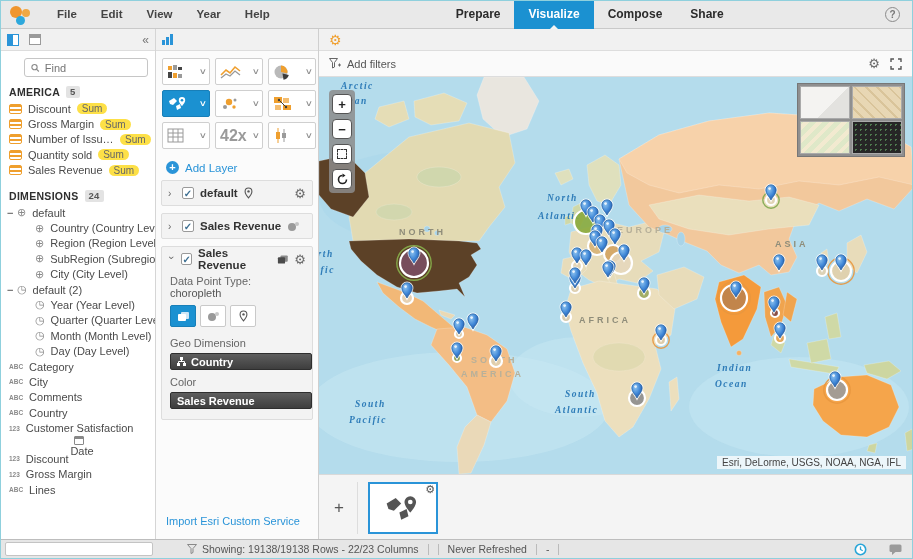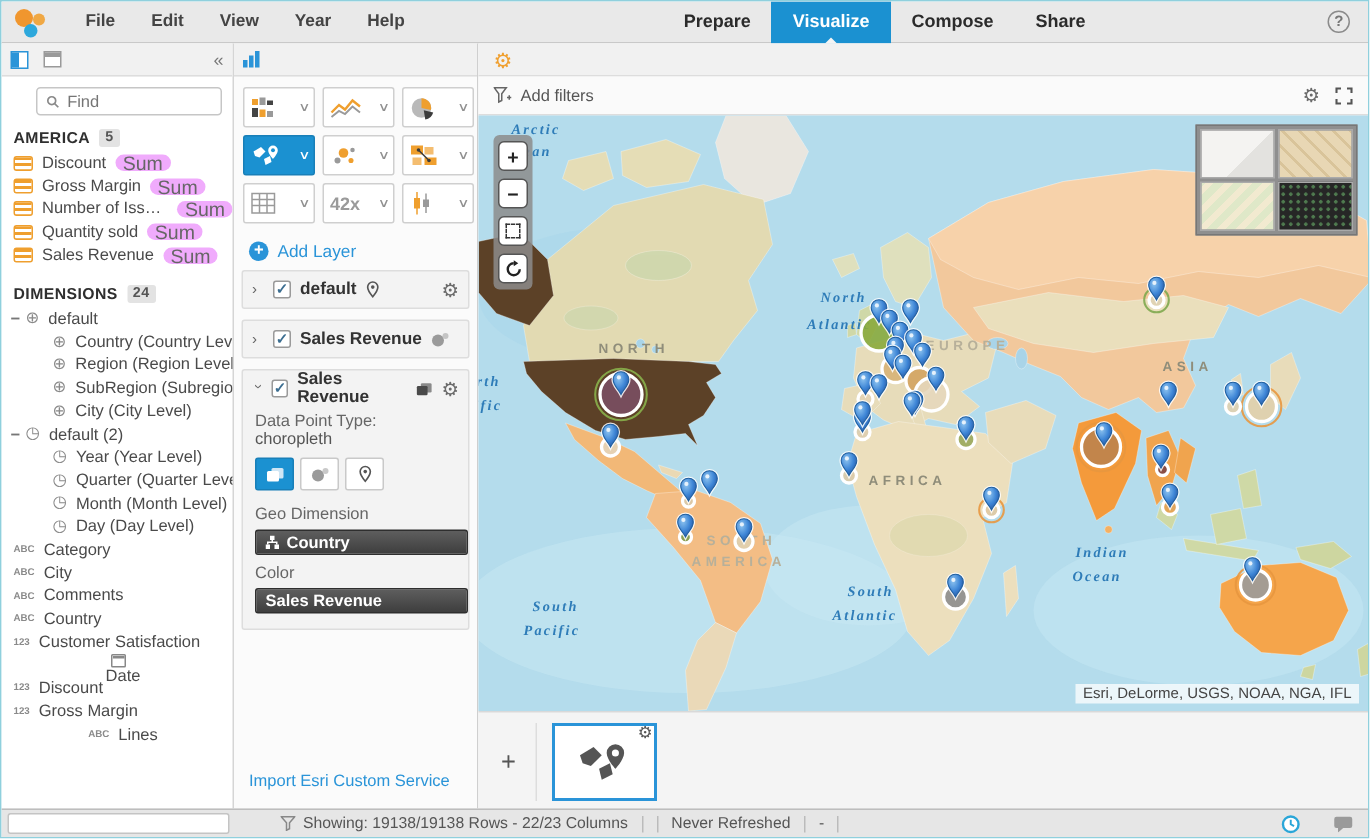--- a/index.html
+++ b/index.html
@@ -29,21 +29,21 @@
   .ic-win{width:12px;height:11px;border:1px solid #9a9a9a;background:linear-gradient(#9a9a9a 0 3px,#fff 3px)}
   .collapse{margin-left:auto;color:#777;font-size:12px}
   .searchwrap{padding:7px 7px 5px 23px}
   .searchbox{display:flex;align-items:center;gap:5px;height:19px;border:1px solid #c6c6c6;border-radius:3px;background:#fff;padding:0 6px}
   .searchbox input{border:0;outline:0;width:100%;font-size:11px;color:#999;font-family:"Liberation Sans",sans-serif;background:transparent}
   .sec-head{display:flex;align-items:center;gap:6px;padding:4px 8px 3px 8px;font-size:10.5px;font-weight:700;color:#2f2f2f;letter-spacing:.3px}
   .cnt-badge{background:#e3e3e3;border-radius:2px;padding:0 4px;font-size:9.5px;font-weight:700;color:#555;line-height:12px}
   .mrow,.drow{display:flex;align-items:center;height:15.4px;font-size:11px;color:#4a4a4a;white-space:nowrap}
   .mrow{padding-left:8px;gap:6px}
   .mi-icon{flex:0 0 auto;width:13px;height:10px;border:1px solid #ef9f2e;border-radius:2px;background:repeating-linear-gradient(to bottom,#ef9f2e 0 2px,#fff 2px 4px)}
-  .sum-badge{background:#f0abfc;border-radius:7px;padding:0 5px;font-size:13px;color:#666;line-height:11px}
+  .sum-badge{background:#fde047;border-radius:7px;padding:0 5px;font-size:10px;color:#666;line-height:11px}
   .mlabel{overflow:hidden;text-overflow:ellipsis;max-width:86px}
   .drow .exp{width:10px;color:#777;font-weight:700;flex:0 0 auto}
   .ti{flex:0 0 auto;margin-right:6px;color:#8a8a8a;text-align:center}
   .ti-globe,.ti-clock{font-size:11px;line-height:11px}
   .ti-abc,.ti-123{font-size:6.5px;font-weight:700;letter-spacing:0}
   .ti-cal{width:10px;height:9px;border:1px solid #888;box-shadow:inset 0 2px 0 #888;border-radius:1px}
 
   
   .builder{position:absolute;left:155px;top:28px;width:163px;bottom:19px;background:#fbfbfb;border-right:1px solid #cfcfcf;overflow:hidden}
   .builder .panel-top{gap:6px}
@@ -258,21 +258,21 @@
           <span>Date</span>
         </div>
         <div class="drow" style="padding-left: 8px;">
           <span class="ti ti-123">123</span>
           <span>Discount</span>
         </div>
         <div class="drow" style="padding-left: 8px;">
           <span class="ti ti-123">123</span>
           <span>Gross Margin</span>
         </div>
-        <div class="drow" style="padding-left: 8px; justify-content: center;">
+        <div class="drow" style="padding-left: 8px;">
           <span class="ti ti-abc">ABC</span>
           <span>Lines</span>
         </div>
       </div>
   </div>
 
   <div class="builder">
     <div class="panel-top">
       <span class="ic-minichart">
           <i style="height:5px"></i>
@@ -342,21 +342,21 @@
         <svg width="18" height="16" viewBox="0 0 18 16">
             <rect x="1" y="1" width="15" height="13" fill="#fff" stroke="#9a9a9a"></rect>
             <line x1="1" y1="5" x2="16" y2="5" stroke="#9a9a9a"></line>
             <line x1="1" y1="9" x2="16" y2="9" stroke="#9a9a9a"></line>
             <line x1="6" y1="1" x2="6" y2="14" stroke="#9a9a9a"></line>
             <line x1="11" y1="1" x2="11" y2="14" stroke="#9a9a9a"></line>
           </svg>
         <span class="chev">∨</span>
       </div>
       <div class="ctbtn">
-        <span style="font-size:12px;font-weight:700;color:#9a9a9a">42x</span>
+        <span style="font-size:16px;font-weight:700;color:#9a9a9a">42x</span>
         <span class="chev">∨</span>
       </div>
       <div class="ctbtn">
         <svg width="16" height="17" viewBox="0 0 16 17">
             <line x1="5" y1="1" x2="5" y2="16" stroke="#ef9f2e" stroke-width="1"></line>
             <rect x="3" y="5" width="4" height="7" fill="#ef9f2e"></rect>
             <line x1="11" y1="2" x2="11" y2="15" stroke="#9a9a9a" stroke-width="1"></line>
             <rect x="9" y="6" width="4" height="5" fill="#9a9a9a"></rect>
           </svg>
         <span class="chev">∨</span>

